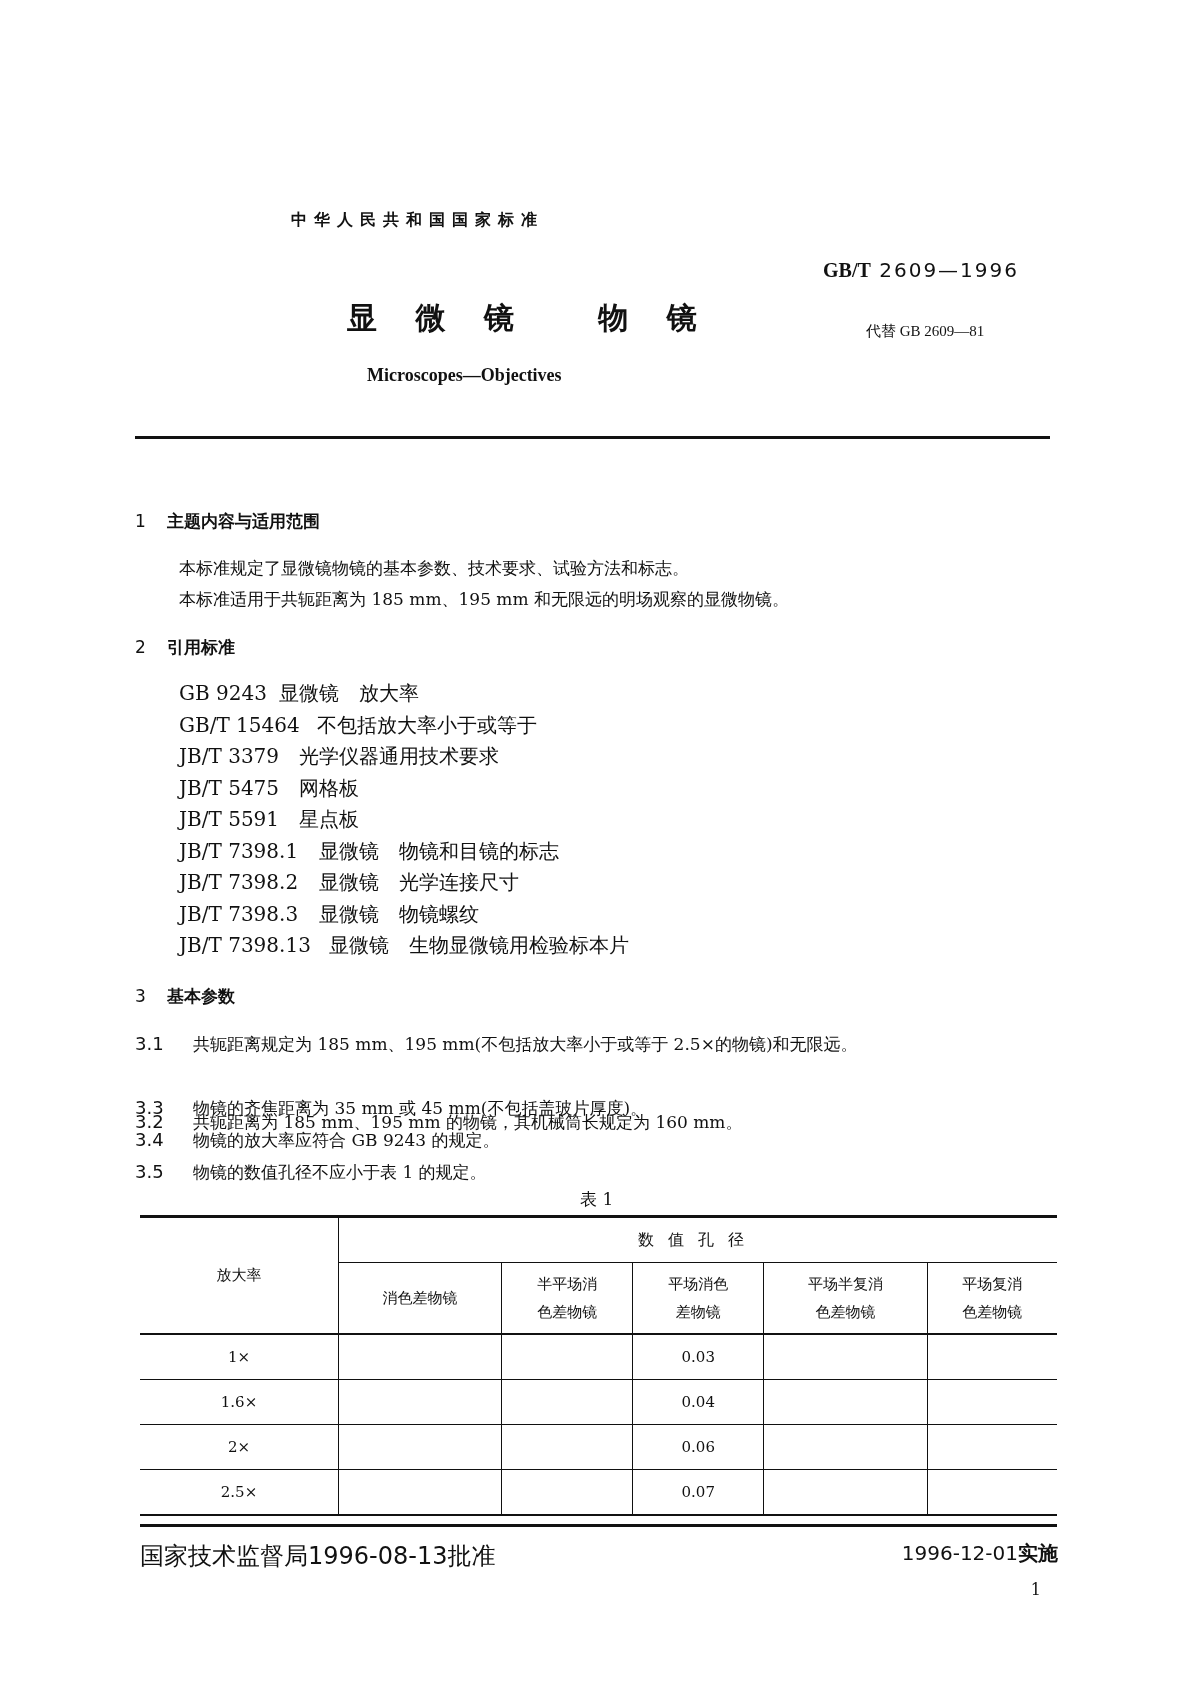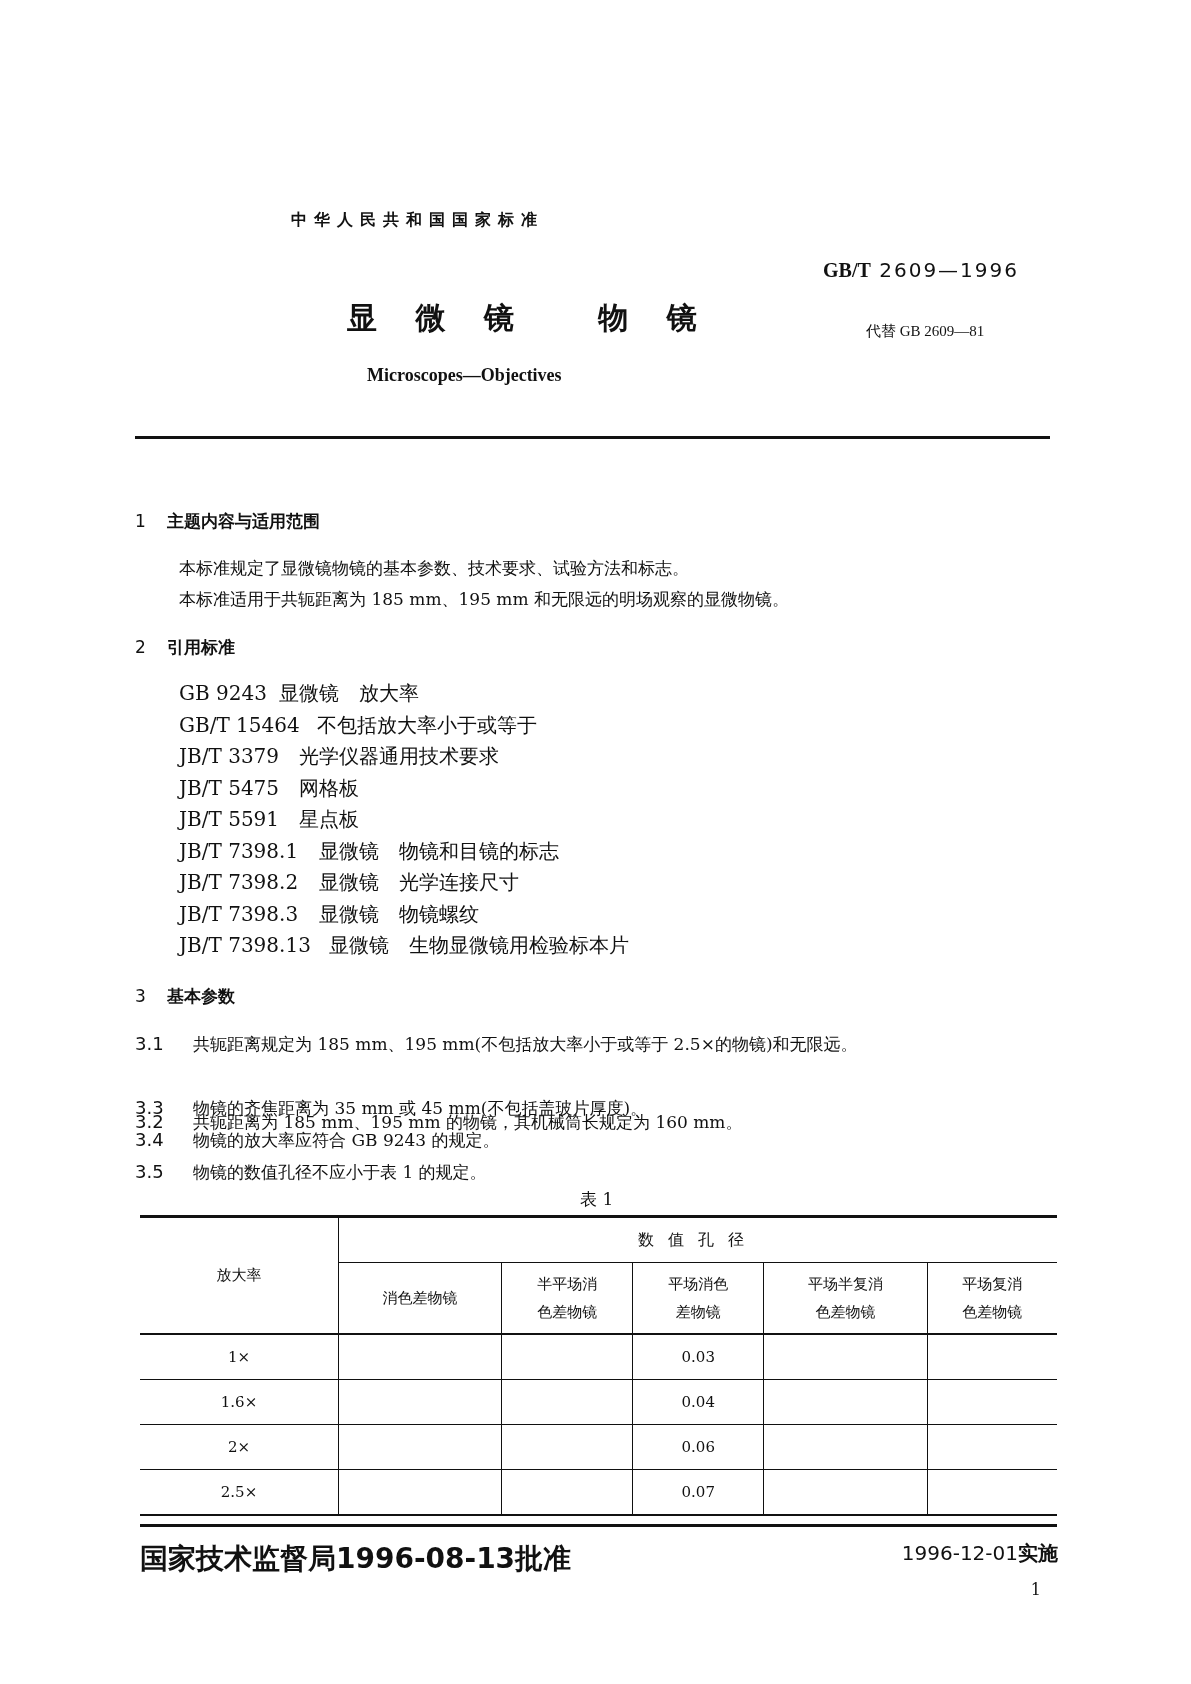--- a/index.html
+++ b/index.html
@@ -25,21 +25,21 @@
     table.t1 { position: absolute; left: 140px; top: 1215px; width: 917px; border-collapse: collapse; font-size: 15px; text-align: center; }
     table.t1 td, table.t1 th { border: 1px solid #111; font-weight: normal; padding: 0; }
     table.t1 tr:first-child th { border-top: 3px solid #111; }
     table.t1 th.grp { height: 44px; letter-spacing: 14px; font-size: 16px; }
     table.t1 th.sub { height: 70px; line-height: 28px; }
     table.t1 td { height: 44px; }
     table.t1 tr.last td { border-bottom: 2px solid #111; }
     table.t1 th:first-child, table.t1 td:first-child { border-left: none; }
     table.t1 th:last-child, table.t1 td:last-child { border-right: none; margin-left: 23px; }
     .rule-bottom { left: 140px; top: 1524px; width: 917px; height: 3px; background: #111; }
-    .footer-left { left: 140px; top: 1540px; font-family: "DejaVu Sans", sans-serif; font-weight: bold; font-size: 28px; }
+    .footer-left { left: 140px; top: 1540px; font-family: "DejaVu Sans", sans-serif; font-weight: normal; font-size: 24px; }
     .footer-right { right: 133px; top: 1540px; font-family: "DejaVu Sans", sans-serif; font-size: 20px; }
     .footer-right b { font-weight: bold; }
     .page-num { right: 150px; top: 1580px; font-size: 16px; }
   </style>
 </head>
 <body>
 
 <div class="abs std-title">中华人民共和国国家标准</div>
 
 <div class="abs std-number">

